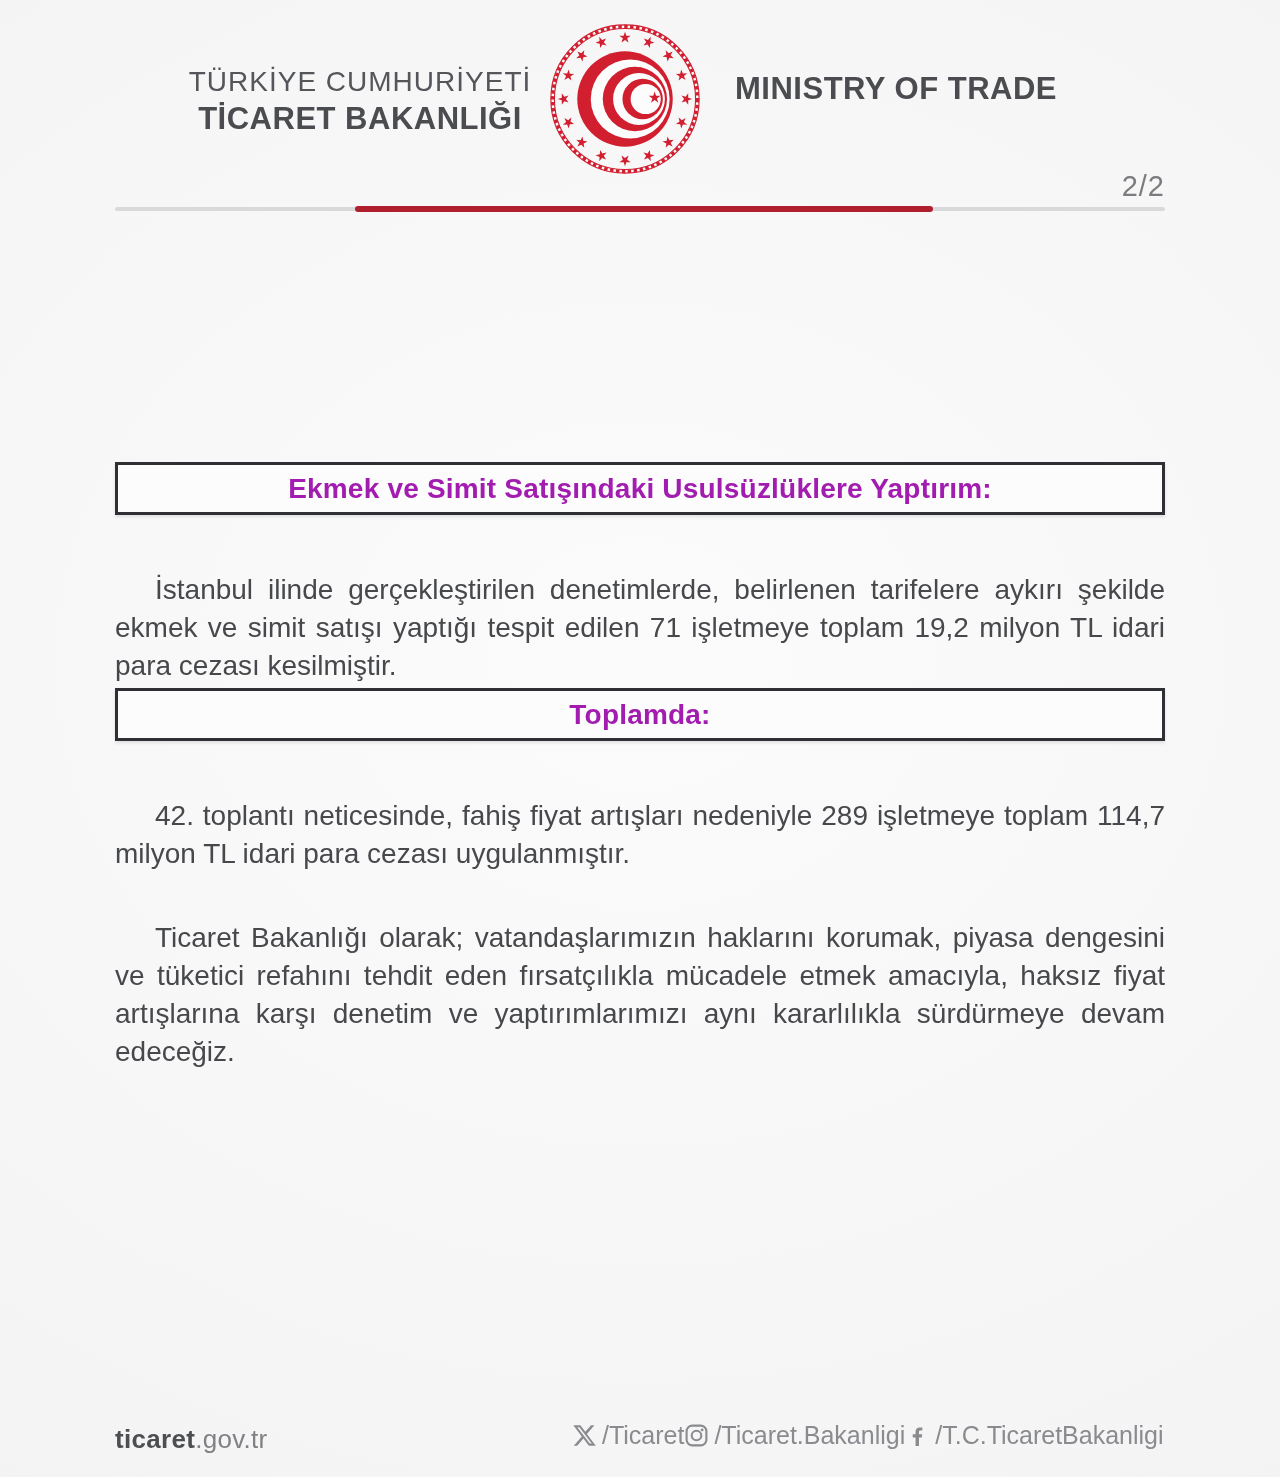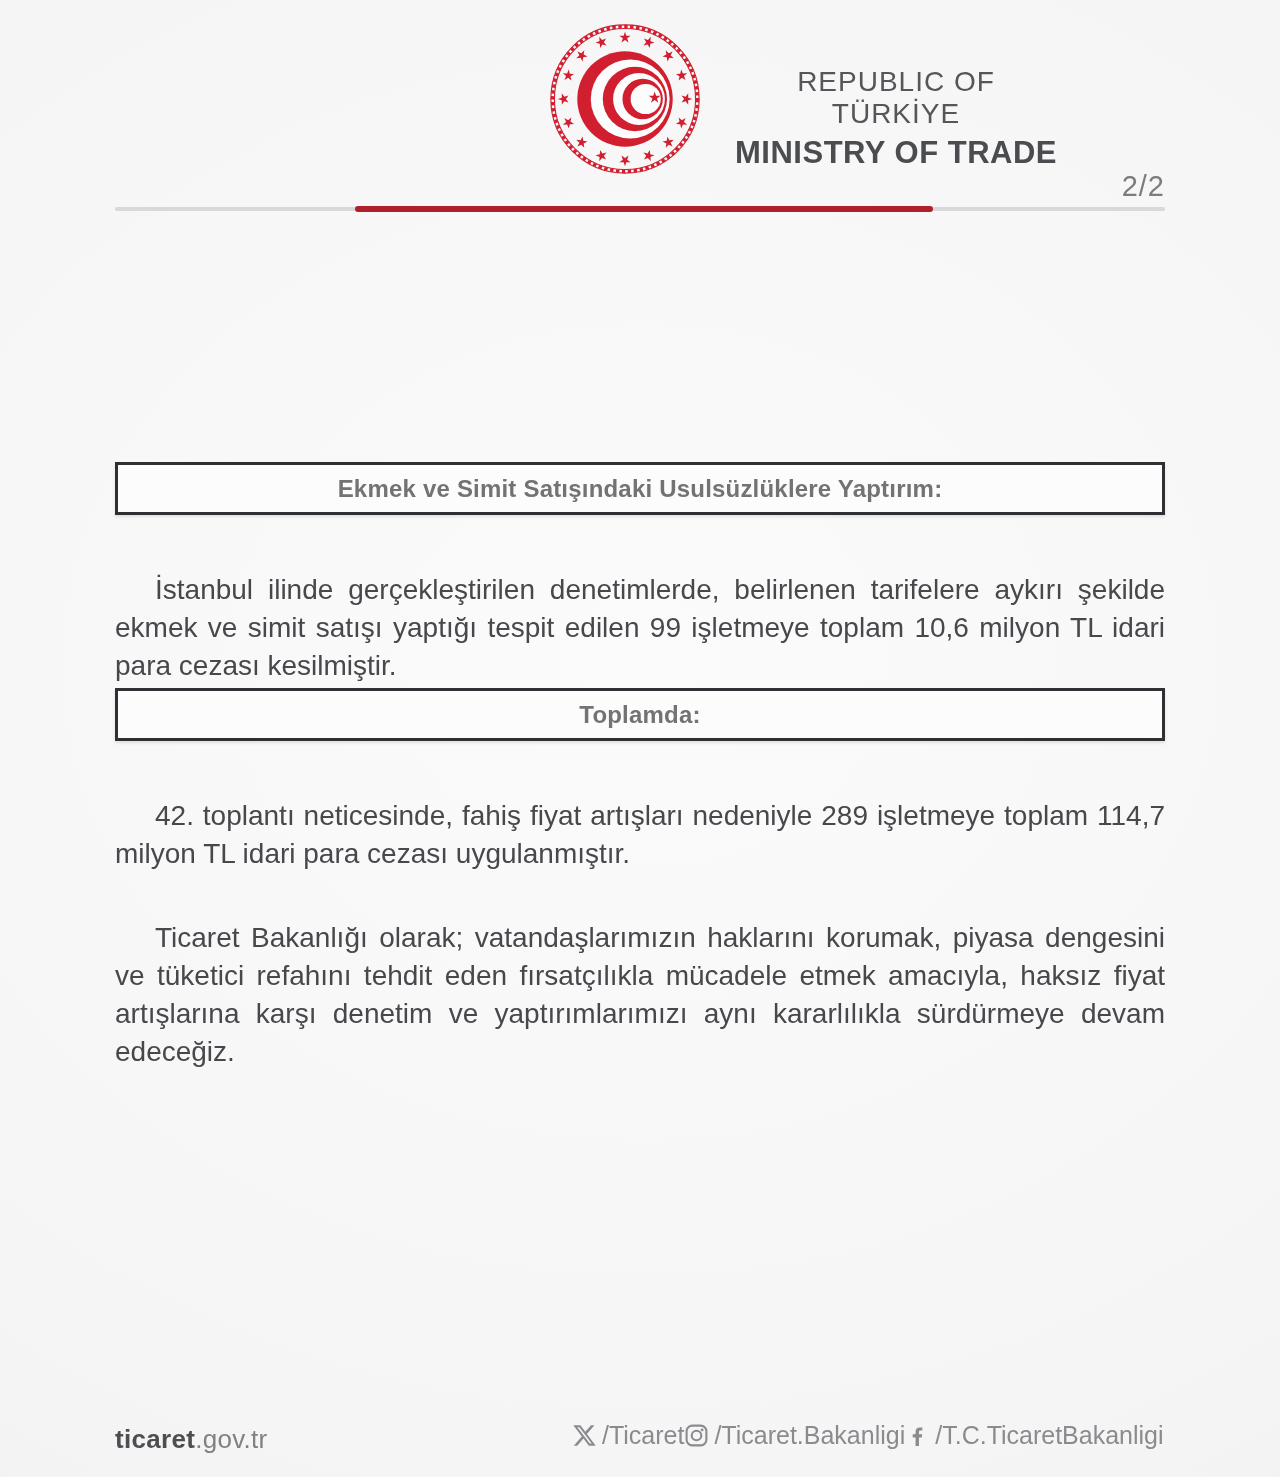--- a/index.html
+++ b/index.html
@@ -43,21 +43,21 @@
     background:#b01f2e; border-radius:3px;
   }
 
   
   .title-box {
     position:absolute; left:115px; width:1050px; height:53px;
     box-sizing:border-box; border:3px solid #2f3033; background:#fcfcfd;
     display:flex; align-items:center; justify-content:center;
     box-shadow:0 2px 3px rgba(0,0,0,0.10);
   }
-  .title-box .t { font-size:24px; font-weight:700; color:#737373; letter-spacing:0.2px; }
+  .title-box .t { font-size:28px; font-weight:700; color:#a21caf; letter-spacing:0.2px; }
   #box1 { top:462px; }
   #box2 { top:688px; }
 
   
   .para {
     position:absolute; left:115px; width:1050px;
     font-size:28px; line-height:38px; color:#47484b;
     text-align:justify; text-indent:40px;
   }
   #p1 { top:543px; }
@@ -78,20 +78,24 @@
     font-size:25px; color:#8a8b8e;
   }
   .social .item { display:flex; align-items:center; gap:5px; white-space:nowrap; }
   .social svg { width:25px; height:25px; display:block; }
 </style>
 </head>
 <body>
 
 <div class="page">
 
+  <div class="hdr-left">
+    <div class="l1">TÜRKİYE CUMHURİYETİ</div>
+    <div class="l2">TİCARET BAKANLIĞI</div>
+  </div>
 
   <svg class="logo" viewBox="-88 -88 176 176" xmlns="http://www.w3.org/2000/svg">
     <defs>
       <path id="star5" d="M0,-1 0.2245,-0.309 0.951,-0.309 0.3633,0.118 0.5878,0.809 0,0.382 -0.5878,0.809 -0.3633,0.118 -0.951,-0.309 -0.2245,-0.309Z"></path>
     </defs>
     <g fill="none" stroke="#d11f2f">
       <circle r="87" stroke-width="1.3"></circle>
       <circle r="85" stroke-width="4" stroke-dasharray="4 3"></circle>
       <circle r="82.8" stroke-width="1.3"></circle>
     </g>
@@ -118,34 +122,33 @@
       <circle r="46.3" cx="6.1" fill="#fcfcfd"></circle>
       <circle r="37.7" cx="11.6" fill="#d11f2f"></circle>
       <circle r="30.4" cx="16.4" fill="#fcfcfd"></circle>
       <circle r="23.7" cx="20.7" fill="#d11f2f"></circle>
       <circle r="17.7" cx="24.3" fill="#fcfcfd"></circle>
       <use href="#star5" transform="translate(34.8,-1.5) scale(7.3)" fill="#d11f2f"></use>
     </g>
   </svg>
 
   <div class="hdr-right">
-    <div class="l1">REPUBLIC OF TÜRKİYE</div>
     <div class="l2">MINISTRY OF TRADE</div>
   </div>
 
   <div class="pagenum">2/2</div>
 
   <div class="divider">
     <div class="red"></div>
   </div>
 
   <div class="title-box" id="box1">
     <span class="t">Ekmek ve Simit Satışındaki Usulsüzlüklere Yaptırım:</span>
   </div>
-  <p class="para" id="p1">İstanbul ilinde gerçekleştirilen denetimlerde, belirlenen tarifelere aykırı şekilde ekmek ve simit satışı yaptığı tespit edilen 99 işletmeye toplam 10,6 milyon TL idari para cezası kesilmiştir.</p>
+  <p class="para" id="p1">İstanbul ilinde gerçekleştirilen denetimlerde, belirlenen tarifelere aykırı şekilde ekmek ve simit satışı yaptığı tespit edilen 71 işletmeye toplam 19,2 milyon TL idari para cezası kesilmiştir.</p>
 
   <div class="title-box" id="box2">
     <span class="t">Toplamda:</span>
   </div>
   <p class="para" id="p2">42. toplantı neticesinde, fahiş fiyat artışları nedeniyle 289 işletmeye toplam 114,7 milyon TL idari para cezası uygulanmıştır.</p>
   <p class="para" id="p3">Ticaret Bakanlığı olarak; vatandaşlarımızın haklarını korumak, piyasa dengesini ve tüketici refahını tehdit eden fırsatçılıkla mücadele etmek amacıyla, haksız fiyat artışlarına karşı denetim ve yaptırımlarımızı aynı kararlılıkla sürdürmeye devam edeceğiz.</p>
 
   <div class="footer">
     <div class="site">
       <span class="b">ticaret</span><span>.gov.tr</span>

